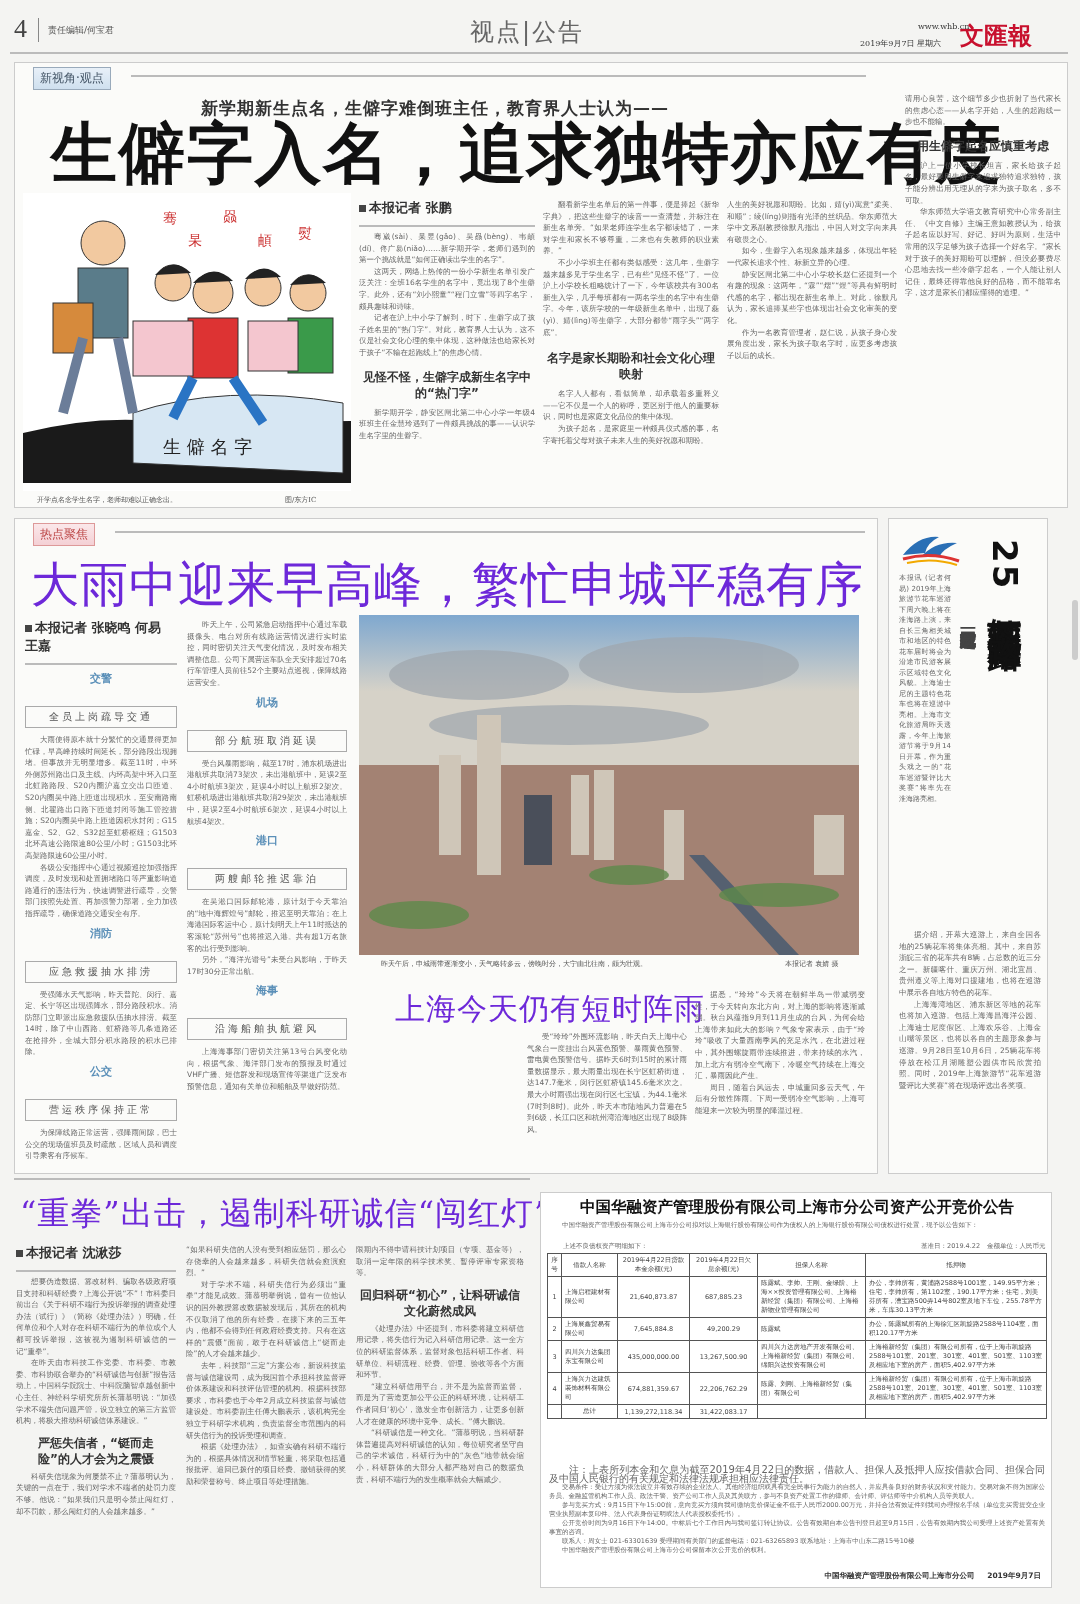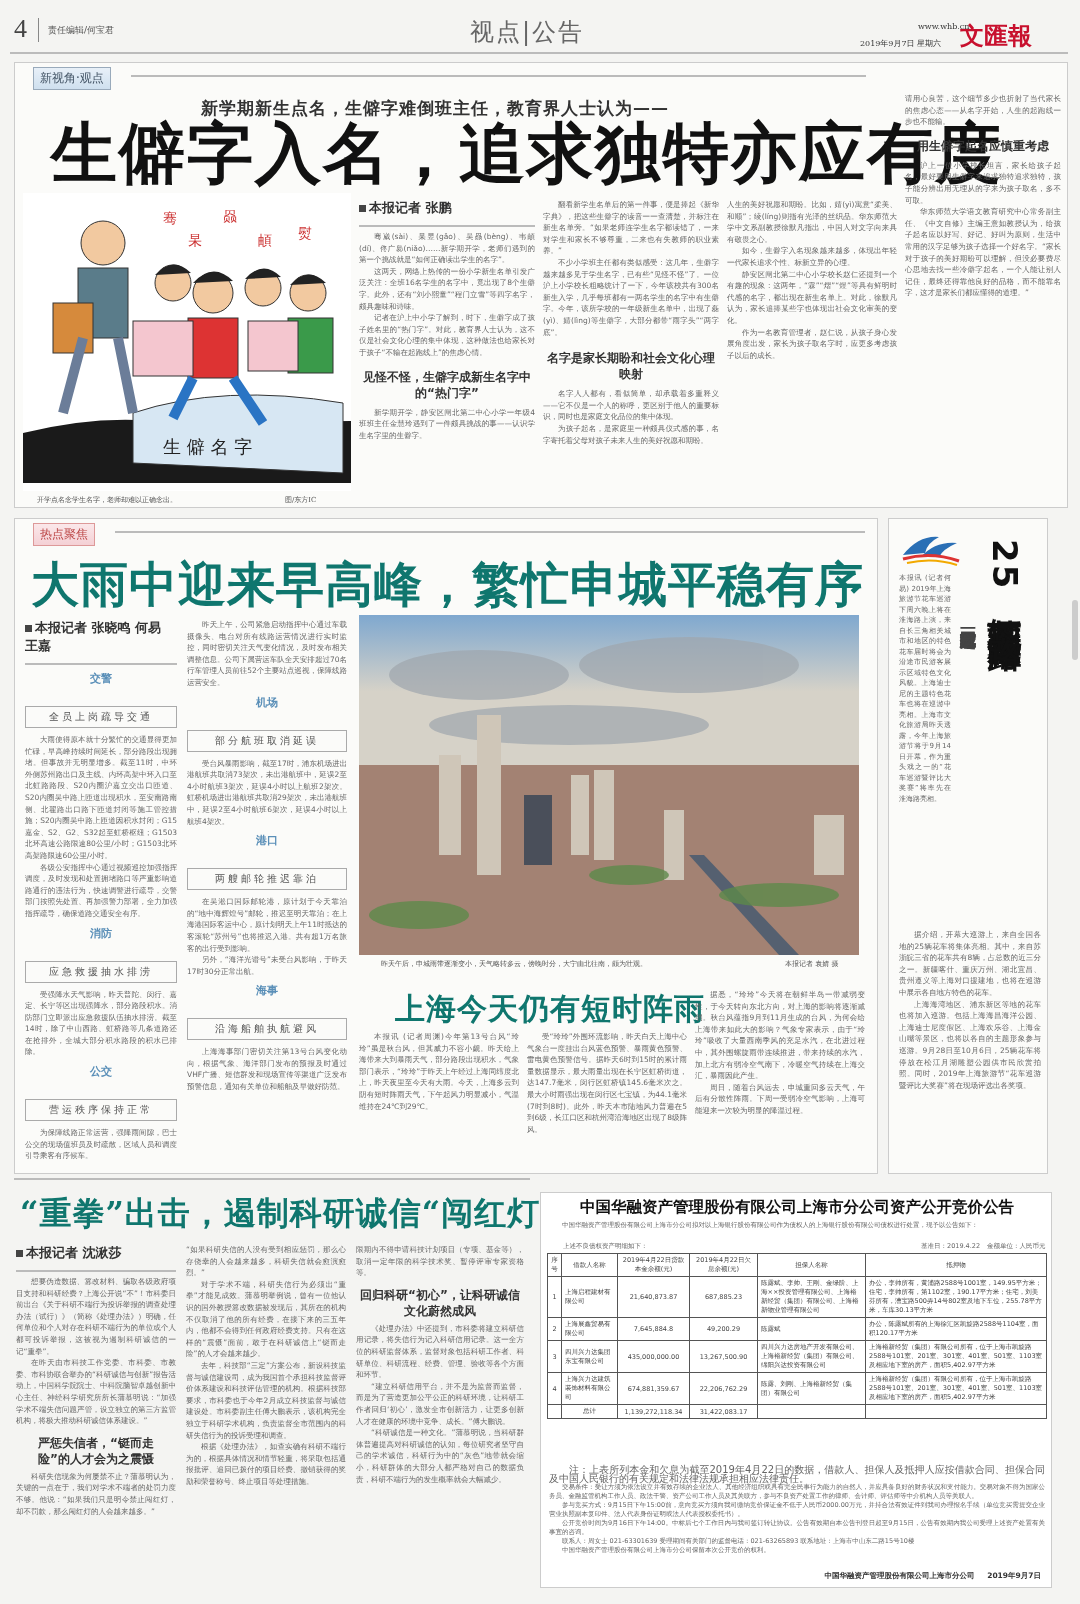--- a/index.html
+++ b/index.html
@@ -15,21 +15,21 @@
   .hdr .logo{left:960px;top:20px;font-size:24px;color:#c8102e;font-weight:bold;font-family:"DejaVu Serif",serif}
   .hdr .rule{left:10px;top:52px;width:1058px;height:2px;background:#bbb}
 
   .box{border:1px solid #ccc;background:#fbfbf9}
   .sec-tag{font-size:12px;padding:2px 6px;border:1px solid #9ab;color:#456;background:linear-gradient(#e8f0f8,#cfe0ef)}
   .sec-tag.red{border-color:#d99;color:#b44;background:linear-gradient(#fbe8ea,#f4d0d5)}
   .hrule{height:2px;background:#bbb}
 
   .kicker{font-size:17px;font-weight:bold;color:#333;letter-spacing:1px}
   .big-h{font-family:"DejaVu Sans",sans-serif;font-weight:bold;color:#111;letter-spacing:2px}
-  .serif-h{font-family:"DejaVu Serif",serif;font-weight:bold;color:#0f766e;letter-spacing:1px}
+  .serif-h{font-family:"DejaVu Serif",serif;font-weight:normal;color:#6d28d9;letter-spacing:1px}
   .byline{font-size:13px;font-weight:bold;color:#333;border-bottom:2px solid #bbb;padding-bottom:8px}
   .byline::before{content:"";display:inline-block;width:7px;height:7px;background:#444;margin-right:3px}
   .txt{font-size:7.5px;line-height:11.6px;color:#666;text-align:justify;font-family:"DejaVu Sans",sans-serif}
   .sub{font-size:12px;font-weight:bold;color:#333;text-align:center;line-height:16px;font-family:"DejaVu Sans",sans-serif}
   .cat-head{text-align:center;margin:6px 0}
   .cat-head .c1{font-size:11px;font-weight:bold;color:#5a8fb8;display:block}
   .cat-head .c2{font-size:10px;color:#555;border:1px solid #aaa;padding:3px 0;display:block;letter-spacing:3px;margin-top:20px}
   .caption{font-size:7px;color:#555}
 
   .cartoon{background:#fff;overflow:hidden}
@@ -205,23 +205,20 @@
           <ellipse cx="60" cy="300" rx="50" ry="14"></ellipse>
           <ellipse cx="270" cy="260" rx="40" ry="10"></ellipse>
           <ellipse cx="420" cy="280" rx="60" ry="12"></ellipse>
         </g>
     </svg>
   </div>
   <div class="abs caption" style="left:366px;top:440px;width:380px">昨天午后，申城雨带逐渐变小，天气略转多云，傍晚时分，大宁由北往南，颇为壮观。</div>
   <div class="abs caption" style="left:770px;top:440px">本报记者 袁婧 摄</div>
 
   <div class="abs serif-h" style="left:380px;top:470px;font-size:30px;white-space:nowrap">上海今天仍有短时阵雨</div>
-  <div class="abs" style="left:344px;top:512px;width:160px">
-    <p class="txt" style="text-indent:2em">本报讯 (记者周渊)今年第13号台风“玲玲”虽是秋台风，但其威力不容小觑。昨天给上海带来大到暴雨天气，部分路段出现积水，气象部门表示，“玲玲”于昨天上午经过上海同纬度北上，昨天夜里至今天有大雨。今天，上海多云到阴有短时阵雨天气，下午起风力明显减小，气温维持在24℃到29℃。</p>
-  </div>
   <div class="abs" style="left:512px;top:512px;width:160px">
     <p class="txt" style="text-indent:2em">受“玲玲”外围环流影响，昨天白天上海中心气象台一度挂出台风蓝色预警、暴雨黄色预警、雷电黄色预警信号。据昨天6时到15时的累计雨量数据显示，最大雨量出现在长宁区虹桥街道，达147.7毫米，闵行区虹桥镇145.6毫米次之。最大小时雨强出现在闵行区七宝镇，为44.1毫米(7时到8时)。此外，昨天本市陆地风力普遍在5到6级，长江口区和杭州湾沿海地区出现了8级阵风。</p>
   </div>
   <div class="abs" style="left:680px;top:470px;width:170px">
     <p class="txt" style="text-indent:2em">据悉，“玲玲”今天将在朝鲜半岛一带减弱变性，于今天转向东北方向，对上海的影响将逐渐减弱。秋台风蕴指9月到11月生成的台风，为何会给上海带来如此大的影响？气象专家表示，由于“玲玲”吸收了大量西南季风的充足水汽，在北进过程中，其外围螺旋雨带连续推进，带来持续的水汽，加上北方有弱冷空气南下，冷暖空气持续在上海交汇，暴雨因此产生。</p>
     <p class="txt" style="text-indent:2em">周日，随着台风远去，申城重回多云天气，午后有分散性阵雨。下周一受弱冷空气影响，上海可能迎来一次较为明显的降温过程。</p>
   </div>
 </div>
 
 <div class="abs box" style="left:888px;top:518px;width:160px;height:656px;overflow:hidden">

